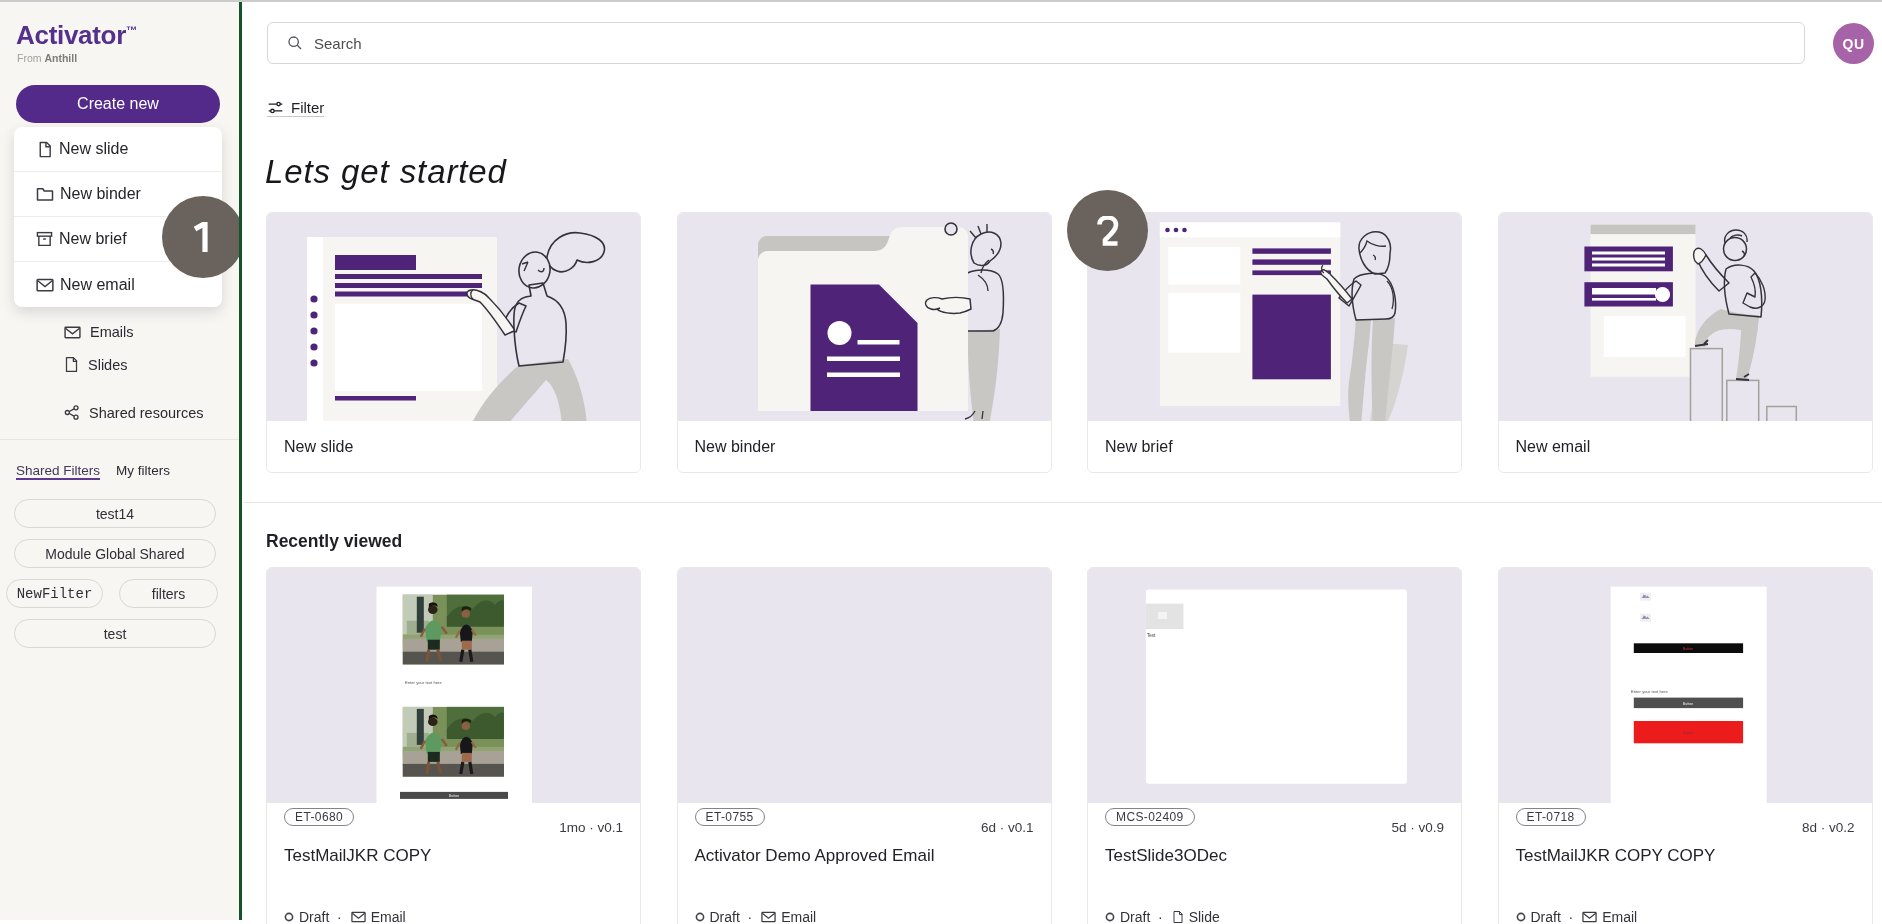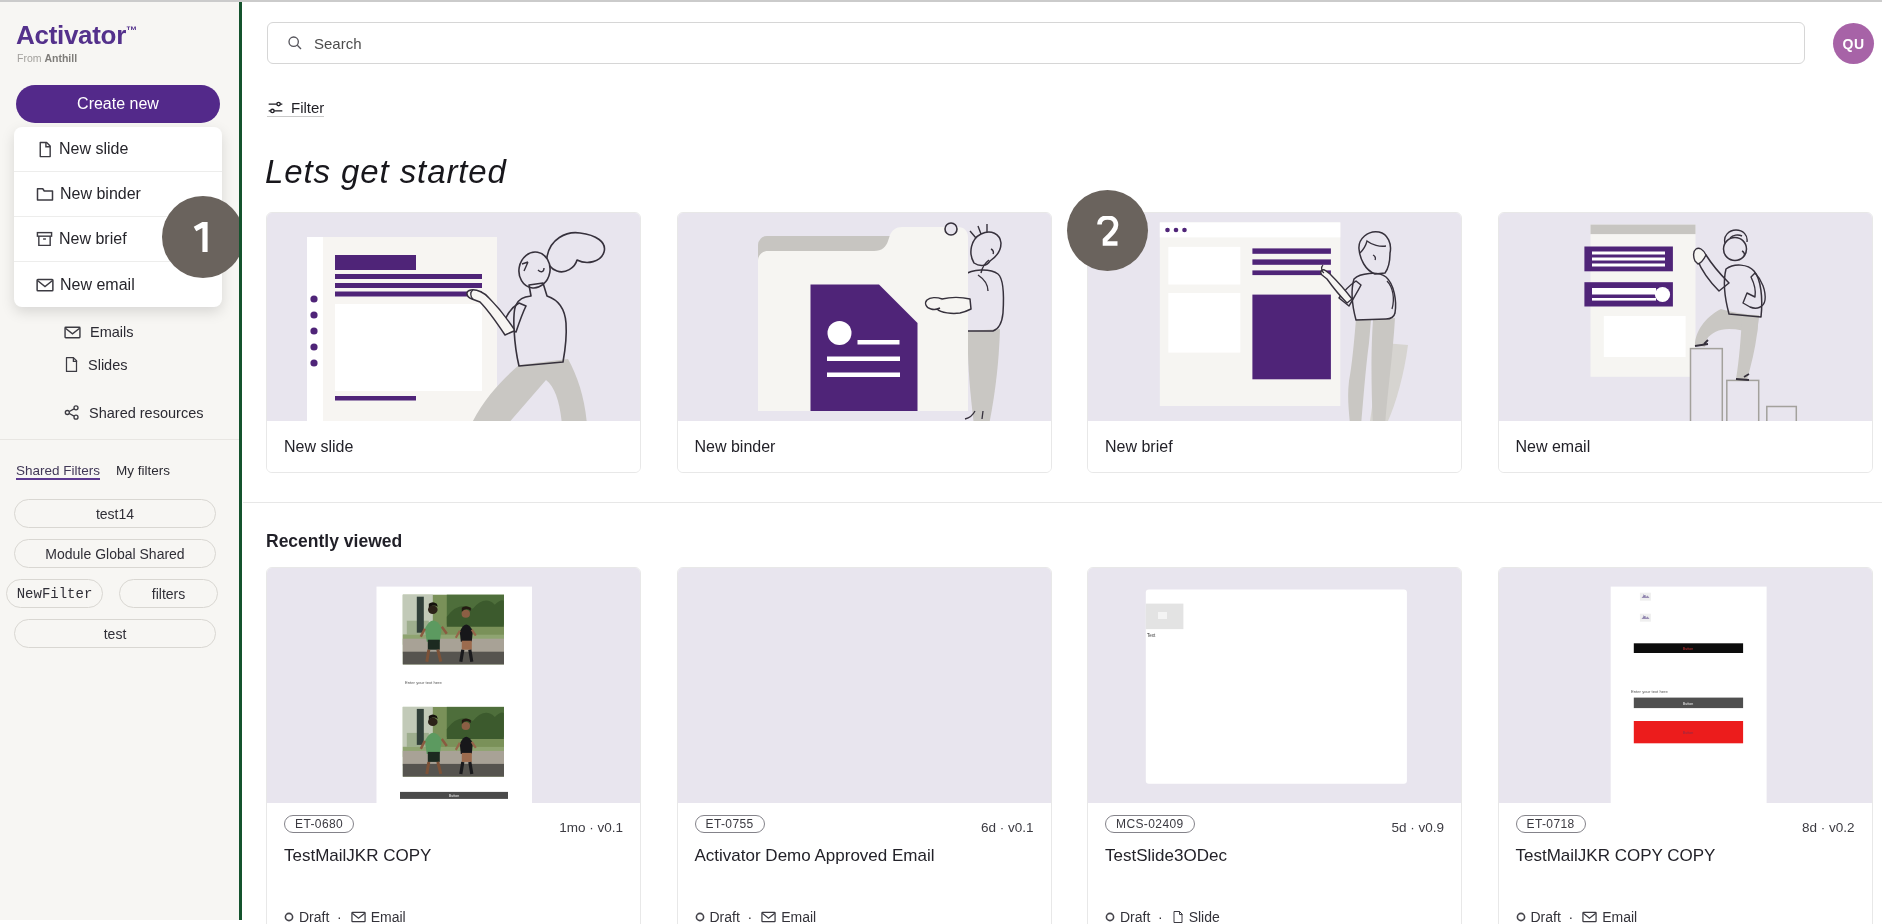--- a/index.html
+++ b/index.html
@@ -51,21 +51,21 @@
   .card { position:absolute; width:375px; border:1px solid #e8e8e8; border-radius:6px;
     overflow:hidden; background:#fff; }
   .card.r1 { top:210px; height:261px; }
   .card.r2 { top:565px; height:400px; }
   .c1 { left:23px; } .c2 { left:433.5px; } .c3 { left:844px; } .c4 { left:1254.5px; }
   .illus { width:373px; height:208px; background:#e8e5ee; }
   .cardlabel { height:51px; display:flex; align-items:center; padding-left:17px;
     font-size:16px; color:#232229; background:#fff; }
   .thumb { width:373px; height:235px; background:#e8e5ee; position:relative; }
   .cinfo { position:relative; height:163px; background:#fff; }
-  .tagpill { position:absolute; left:17px; top:12px; height:18px; padding:0 10px;
+  .tagpill { position:absolute; left:17px; top:5px; height:18px; padding:0 10px;
     border:1px solid #84838a; border-radius:10px; font-size:12px; color:#3a3940;
     display:flex; align-items:center; letter-spacing:0.4px; }
   .meta { position:absolute; right:17px; top:17px; font-size:13.5px; color:#3c3b42; }
   .ctitle { position:absolute; left:17px; top:43px; font-size:17px; color:#232229; }
   .cstatus { position:absolute; left:17px; top:106px; display:flex; align-items:center;
     gap:5px; font-size:14px; color:#333239; }
   #c2circle { left:824px; top:188px; width:81px; height:81px; z-index:4; }
   svg { display:block; }
 </style>
 </head>

